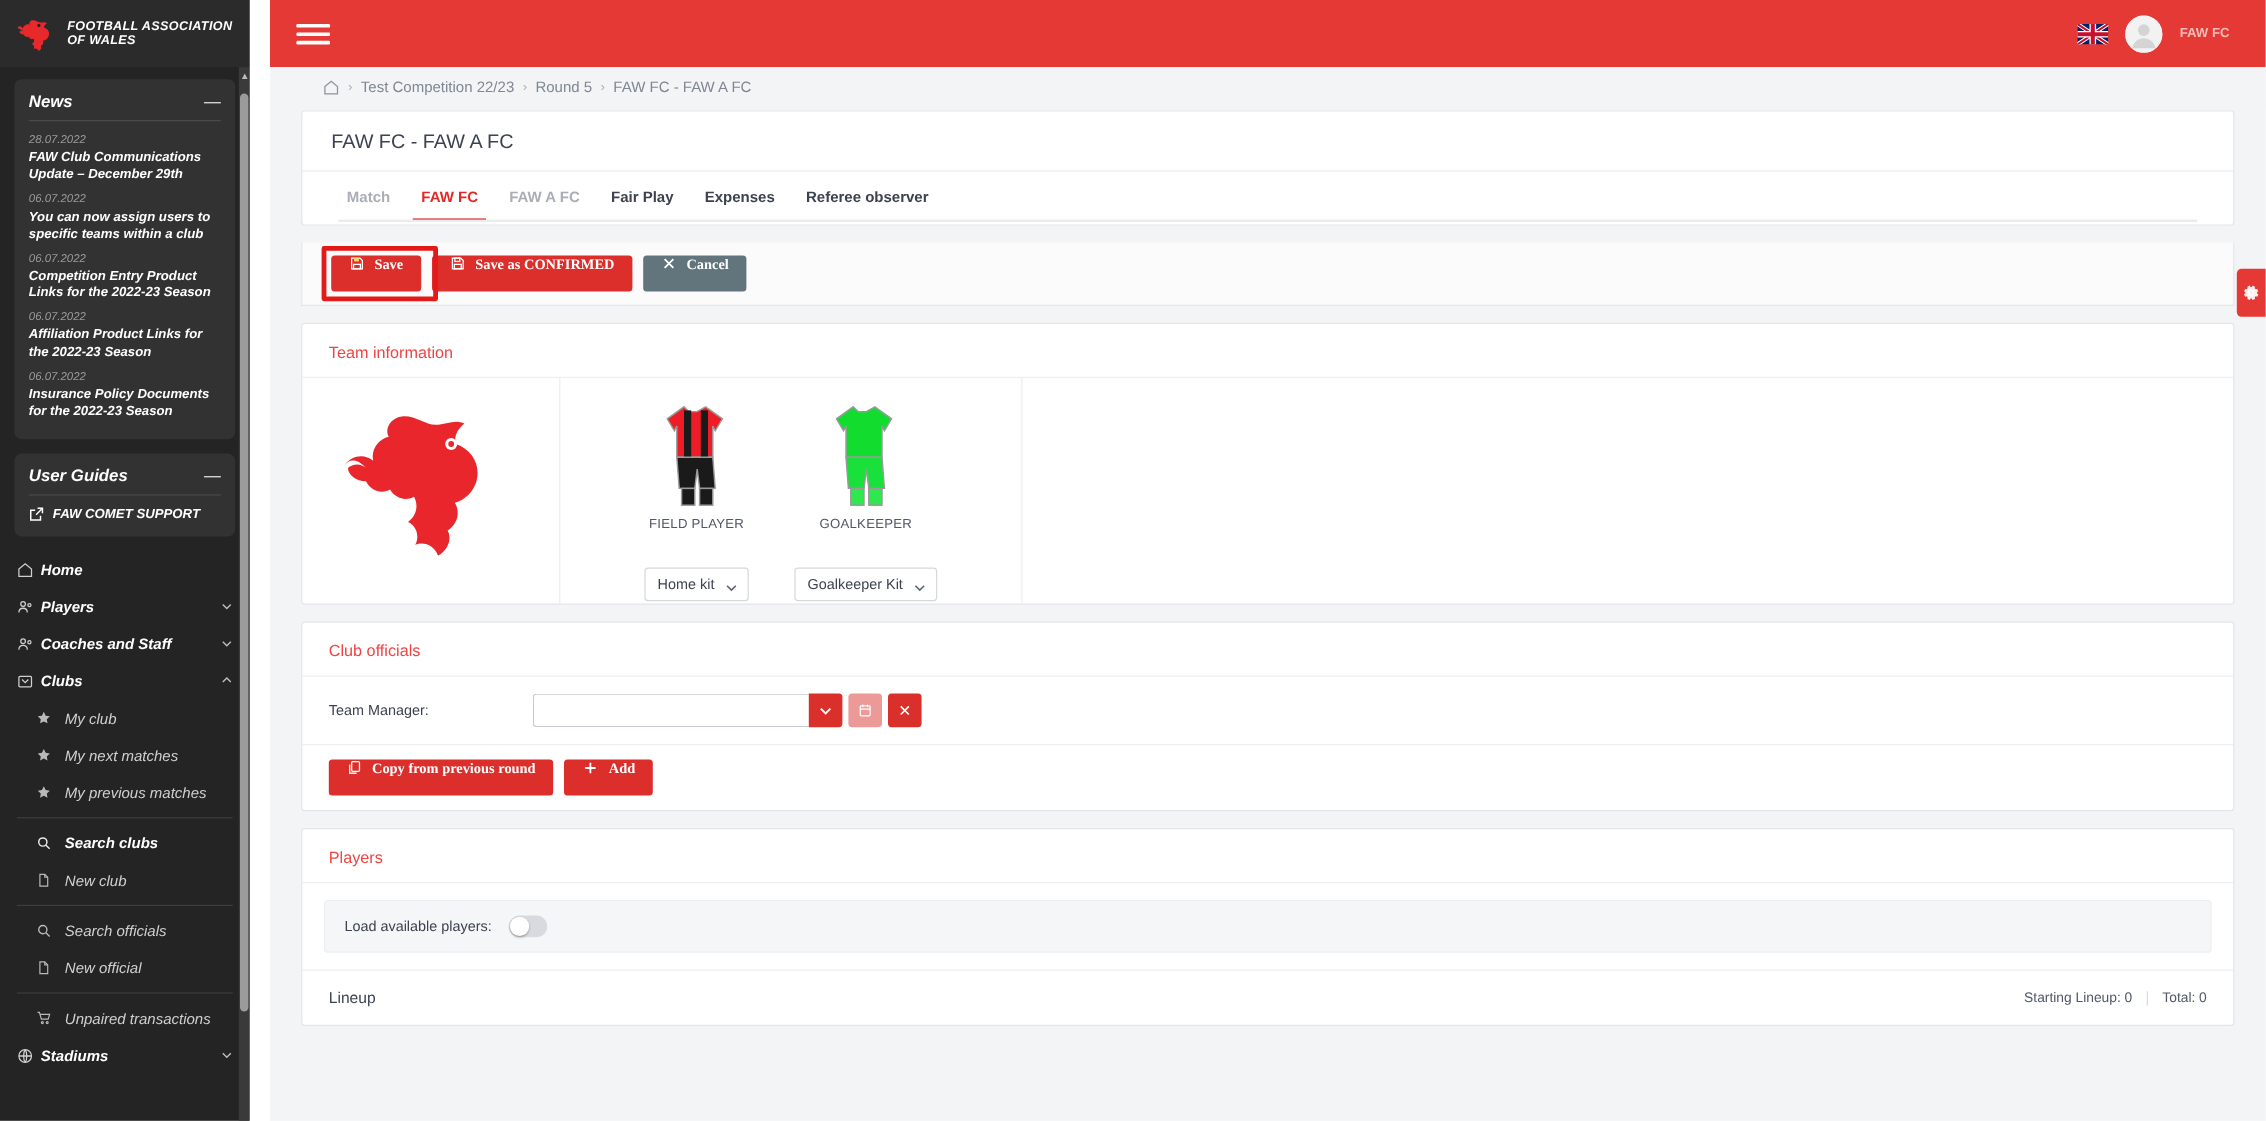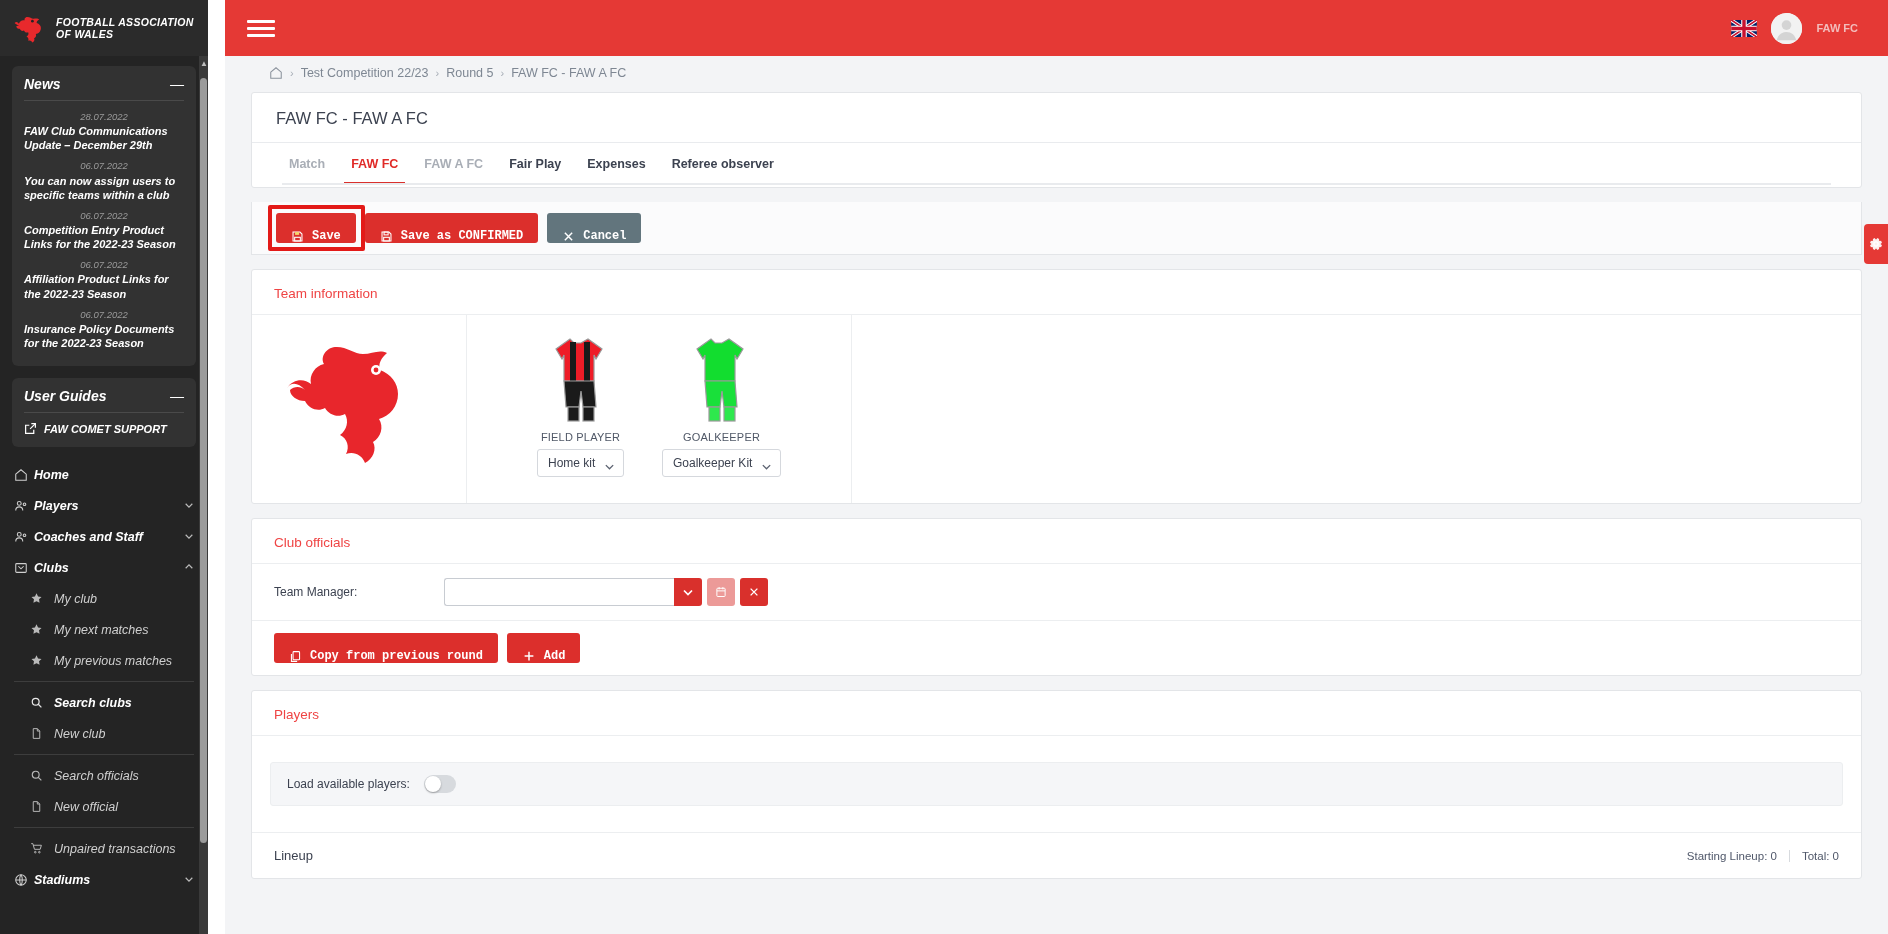--- a/index.html
+++ b/index.html
@@ -34,21 +34,21 @@
     padding: 10px 12px 12px 12px;
   }
   .side-card-head {
     display: flex; align-items: center; justify-content: space-between;
     padding-bottom: 8px;
   }
   .side-card-title { color:#fff; font-size: 14px; font-weight: 700; }
   .side-card-collapse { color: #ffffff; font-size: 14px; line-height: 1; cursor: pointer; }
   .side-card-rule { border-top: 1px solid #4a4a4a; margin-bottom: 6px; }
   .news-item { padding: 3px 0 4px 0; }
-  .news-date { color: #9a9a9a; font-size: 9.5px; line-height: 1.5; text-align: center; }
+  .news-date { color: #9a9a9a; font-size: 9.5px; line-height: 1.5; }
   .news-title {
     color: #ffffff; font-size: 11px; font-weight: 700;
     line-height: 1.28; cursor: pointer;
   }
   .guide-link {
     display: flex; align-items: center; gap: 7px;
     color: #fff; font-size: 11px; font-weight: 700; cursor: pointer;
     padding-top: 3px;
   }
   .guide-link svg { flex: 0 0 13px; }
@@ -149,24 +149,24 @@
   #tabs-underline {
     margin: 0 30px; border-bottom: 2px solid #e9ebee; position: relative; top: -2px;
   }
 
   #action-bar {
     background: #fbfbfc; border: 1px solid #e3e5e8; border-top: none;
     margin: 0 26px 14px 26px; padding: 11px 24px; display: flex; gap: 9px;
     align-items: center;
   }
   .btn {
-    display: inline-flex; align-items: flex-end; gap: 8px;
+    display: inline-flex; align-items: flex-start; gap: 8px;
     height: 30px; padding: 0 15px; border: none; border-radius: 3px;
     font-size: 12px; font-weight: 700; color: #fff; cursor: pointer;
-    font-family: Liberation Mono, monospace;
+    font-family: Liberation Serif, serif;
   }
   .btn-red { background: #dc2f2c; }
   .btn-gray { background: #62757d; }
   .btn svg { flex: 0 0 auto; }
   #save-highlight {
     position: absolute; border: 4px solid #e31a18; border-radius: 2px;
     pointer-events: none;
   }
 
   .card-title {
@@ -186,21 +186,21 @@
     border-right: 1px solid #eceef0;
   }
   .kit-col { display: flex; flex-direction: column; align-items: center; gap: 6px; }
   .kit-label { font-size: 11px; color: #505867; letter-spacing: .2px; }
   .kit-select {
     appearance: none; -webkit-appearance: none;
     border: 1px solid #d5d8dd; border-radius: 3px; background: #fff;
     height: 28px; padding: 0 27px 0 10px; font-size: 12px; color: #3c4250;
     font-family: "Liberation Sans", sans-serif; cursor: pointer;
   }
-  .sel-wrap { position: relative; display: inline-block; }
+  .sel-wrap { position: relative; display: inline-block; margin-top: 24px; }
   .sel-wrap .chev {
     position: absolute; right: 9px; top: 9px; pointer-events: none; color: #5b6270;
   }
 
   
   #officials-row {
     display: flex; align-items: center; padding: 14px 22px;
     border-bottom: 1px solid #eceef0;
   }
   #tm-label { font-size: 12px; color: #3c4250; width: 170px; }
@@ -214,21 +214,21 @@
     width: 28px; height: 28px; border: none; display: inline-flex;
     align-items: center; justify-content: center; color: #fff; cursor: pointer;
   }
   #tm-drop { background: #d9302c; border-radius: 0 3px 3px 0; }
   #tm-cal { background: #ec9a98; border-radius: 3px; margin-left: 5px; }
   #tm-clear { background: #d9302c; border-radius: 3px; margin-left: 5px; }
   #officials-actions { display: flex; gap: 9px; padding: 12px 22px; }
 
   
   #load-players-row {
-    margin: 26px 18px; background: #f5f6f8; border: 1px solid #eceef0;
+    margin: 14px 18px; background: #f5f6f8; border: 1px solid #eceef0;
     border-radius: 3px; height: 44px; display: flex; align-items: center;
     padding: 0 16px; gap: 14px;
   }
   #load-players-label { font-size: 12px; color: #3c4250; }
   .toggle {
     width: 32px; height: 18px; border-radius: 10px; background: #d7dade;
     position: relative; cursor: pointer;
   }
   .toggle .knob {
     position: absolute; top: 1px; left: 1px; width: 16px; height: 16px;

